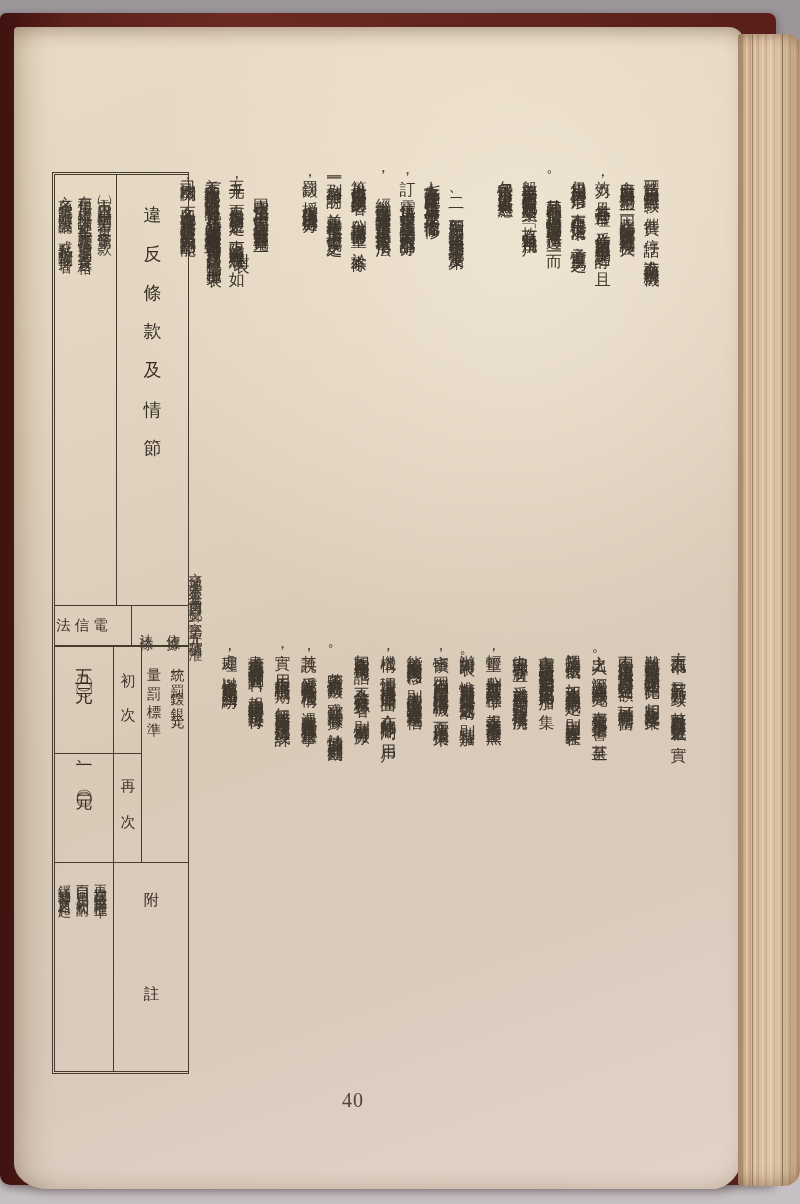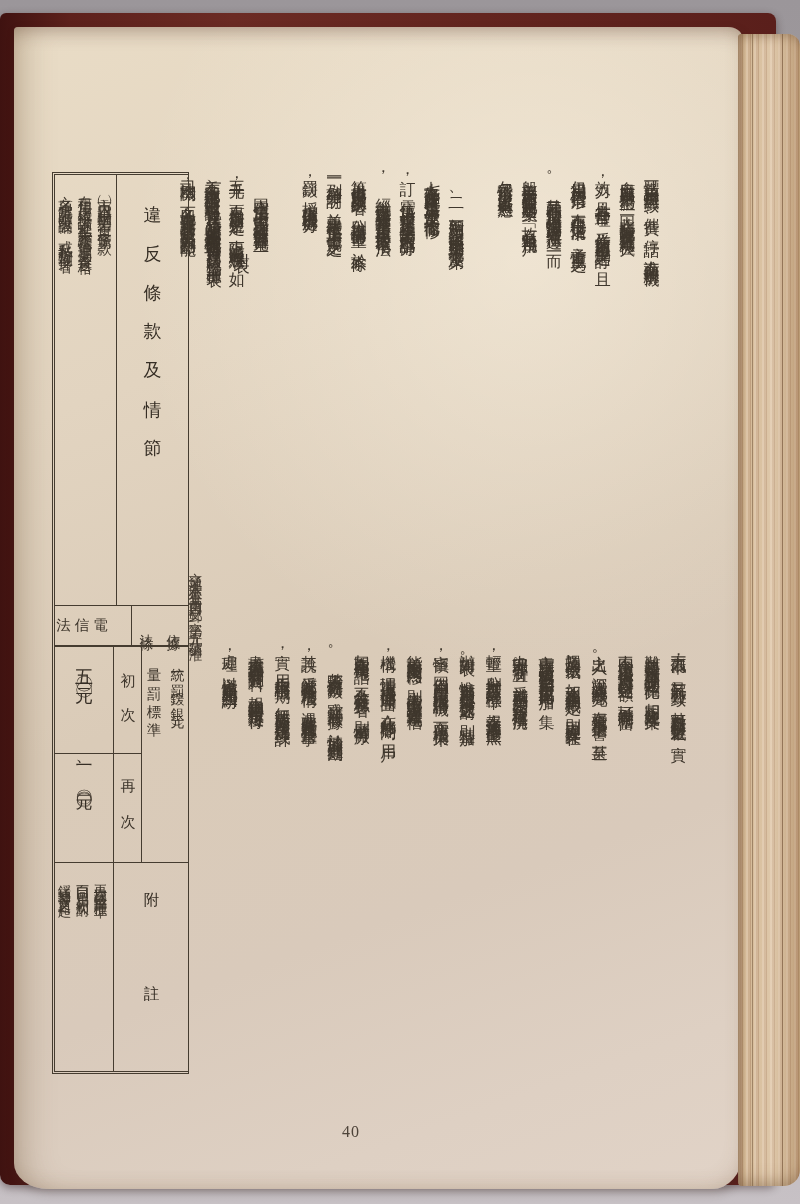--- a/index.html
+++ b/index.html
@@ -83,21 +83,21 @@
   .labtxt{writing-mode:vertical-rl;font-size:15px;letter-spacing:36px;margin-top:13px;}
   .s3head{flex:1;border-left:1px solid #453c30;display:flex;flex-direction:row;justify-content:space-between;padding:0 2px;}
   .s3h-left{writing-mode:vertical-rl;font-size:14.5px;letter-spacing:18px;margin-top:10px;}
   .s3h-right{writing-mode:vertical-rl;font-size:14px;letter-spacing:8px;margin-top:10px;}
   .sec4{flex:1;border-top:1.5px solid #453c30;}
   .s4data{width:58px;position:relative;}
   .s4data .v{position:static;margin-top:11px;font-size:13.5px;letter-spacing:2.8px;line-height:18px;height:150px;}
   .s4head{flex:1;border-left:1px solid #453c30;display:flex;justify-content:center;}
   .h-note{font-size:15.5px;letter-spacing:92px;margin-top:17px;color:#362e25;}
   
-  .page-num{position:absolute;left:342px;top:1089px;font-size:16px;color:#4d4339;letter-spacing:1px;margin-top:34px;}
+  .page-num{position:absolute;left:342px;top:1089px;font-size:20px;color:#4d4339;letter-spacing:1px;}
 </style>
 </head>
 <body>
 
 <div class="cover"></div>
 <div class="paper"></div>
 <div class="fore-edge"></div>
 
 <div class="v upper-text">
   <p>體爲該一用戶應無二致，催費、停話、進而銷號拆機，

